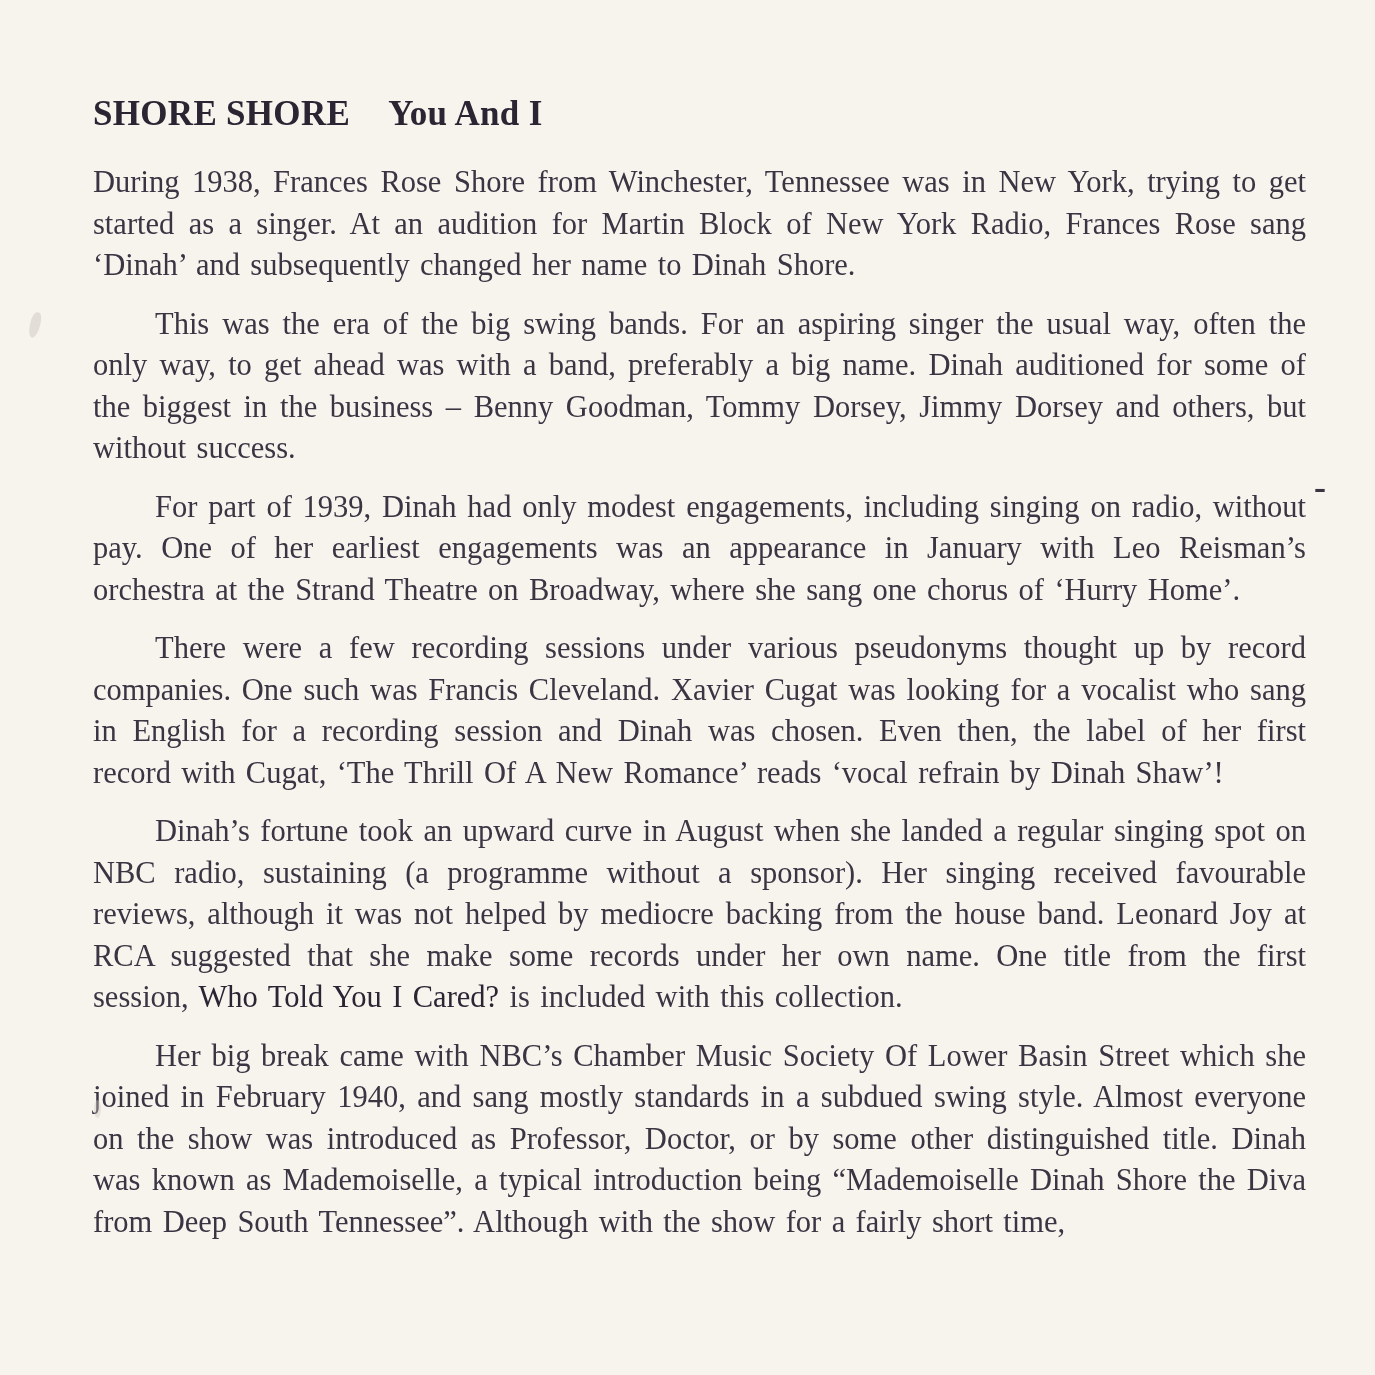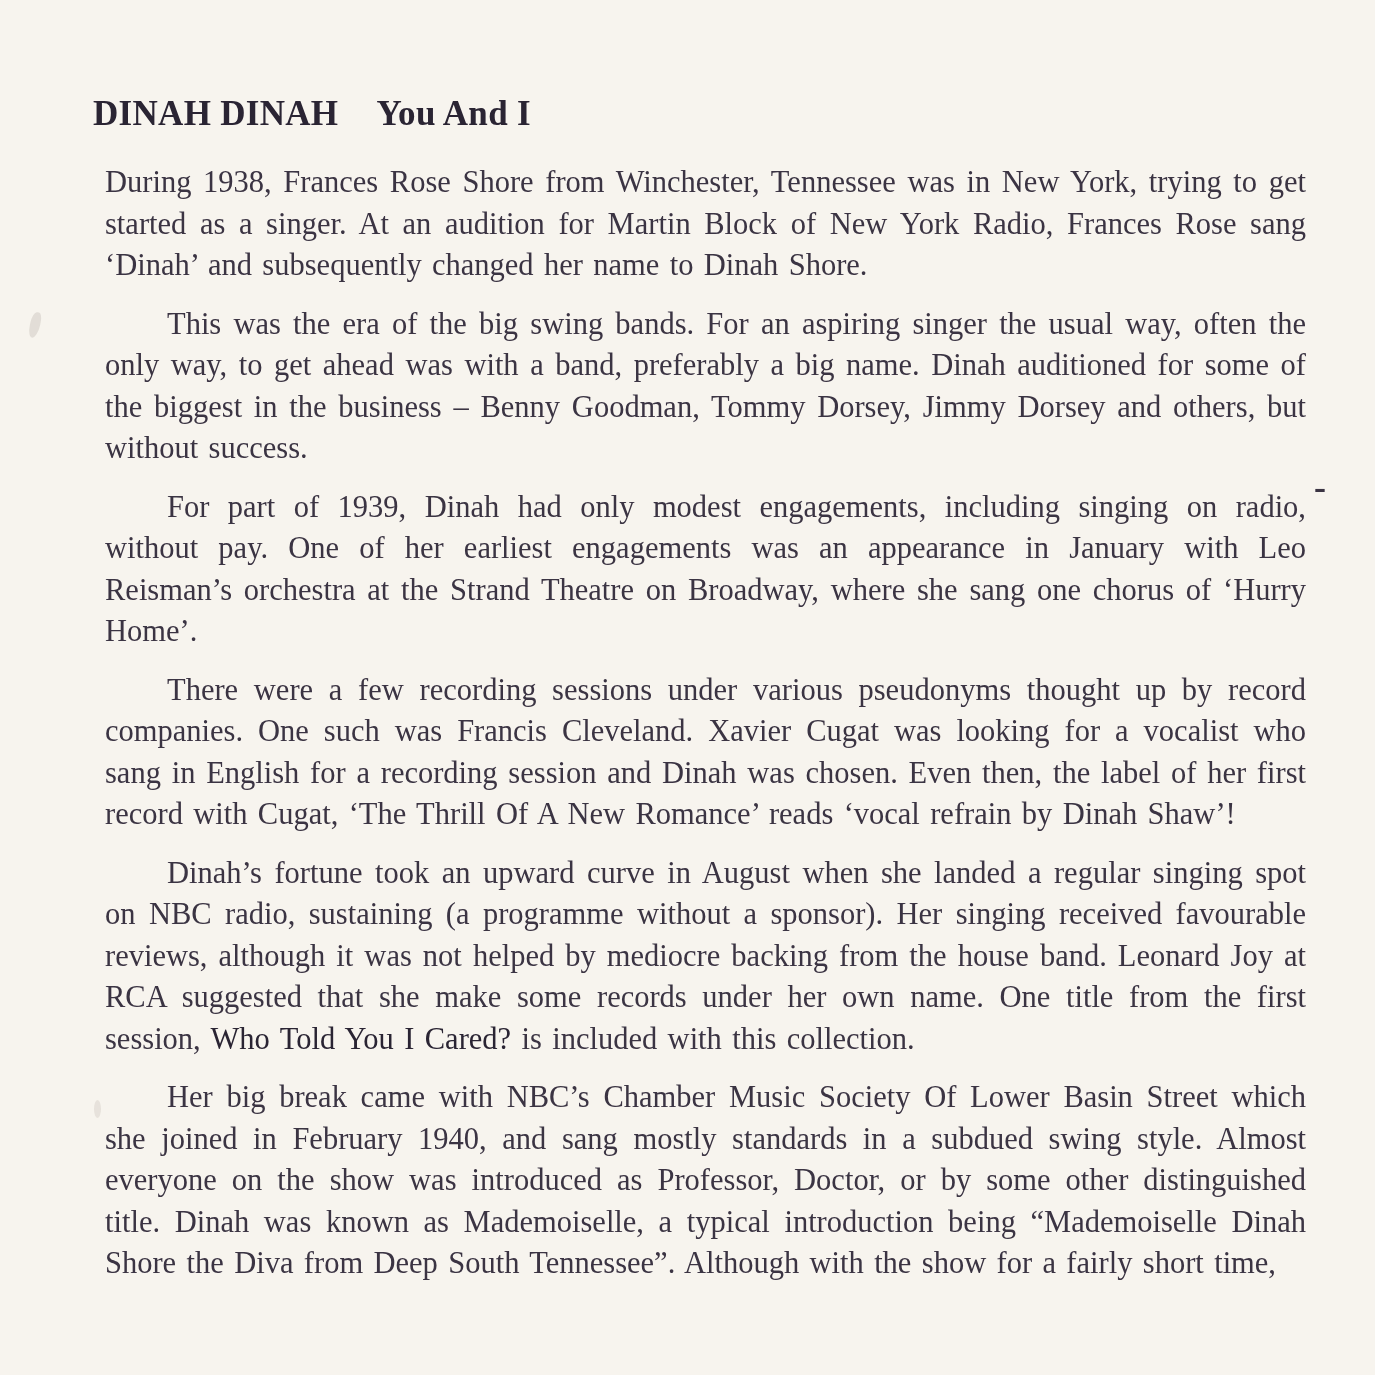--- a/index.html
+++ b/index.html
@@ -32,21 +32,21 @@
     font-weight: bold;
     color: var(--ink-dark);
     letter-spacing: 0.3px;
     white-space: nowrap;
   }
   .title-line .song {
     margin-left: 38px;
     text-align: center;
   }
   .para {
-    margin: 0 0 17px 12px;
+    margin: 0 0 17px 0;
     font-size: 30.5px;
     line-height: 41.5px;
     color: var(--ink);
     text-align: justify;
     word-spacing: 0.09em;
   }
   .para.indent {
     text-indent: 62px;
   }
   .para .bold {
@@ -82,21 +82,21 @@
     height: 18px;
     background: #cfc9c1;
     opacity: 0.4;
     border-radius: 50%;
   }
 </style>
 </head>
 <body>
 
 <div class="page">
-  <h1 class="title-line"><span class="artist">DINAH DINAH</span><span class="song">You And I</span></h1>
+  <h1 class="title-line"><span class="artist">SHORE SHORE</span><span class="song">You And I</span></h1>
 
   <div>
       <p class="para"><span>During 1938, Frances Rose Shore from Winchester, Tennessee was in New York, trying to get started as a singer. At an audition for Martin Block of New York Radio, Frances Rose sang ‘Dinah’ and subsequently changed her name to Dinah Shore.</span></p>
       <p class="para indent"><span>This was the era of the big swing bands. For an aspiring singer the usual way, often the only way, to get ahead was with a band, preferably a big name. Dinah auditioned for some of the biggest in the business – Benny Goodman, Tommy Dorsey, Jimmy Dorsey and others, but without success.</span></p>
       <p class="para indent"><span>For part of 1939, Dinah had only modest engagements, including singing on radio, without pay. One of her earliest engagements was an appearance in January with Leo Reisman’s orchestra at the Strand Theatre on Broadway, where she sang one chorus of ‘Hurry Home’.</span></p>
       <p class="para indent"><span>There were a few recording sessions under various pseudonyms thought up by record companies. One such was Francis Cleveland. Xavier Cugat was looking for a vocalist who sang in English for a recording session and Dinah was chosen. Even then, the label of her first record with Cugat, ‘The Thrill Of A New Romance’ reads ‘vocal refrain by Dinah Shaw’!</span></p>
       <p class="para indent"><span>Dinah’s fortune took an upward curve in August when she landed a regular singing spot on NBC radio, sustaining (a programme without a sponsor). Her singing received favourable reviews, although it was not helped by mediocre backing from the house band. Leonard Joy at RCA suggested that she make some records under her own name. One title from the first session, </span><span class="bold">Who Told You I Cared?</span><span> is included with this collection.</span></p>
       <p class="para indent"><span>Her big break came with NBC’s Chamber Music Society Of Lower Basin Street which she joined in February 1940, and sang mostly standards in a subdued swing style. Almost everyone on the show was introduced as Professor, Doctor, or by some other distinguished title. Dinah was known as Mademoiselle, a typical introduction being “Mademoiselle Dinah Shore the Diva from Deep South Tennessee”. Although with the show for a fairly short time,</span></p>
     </div>
 </div>

